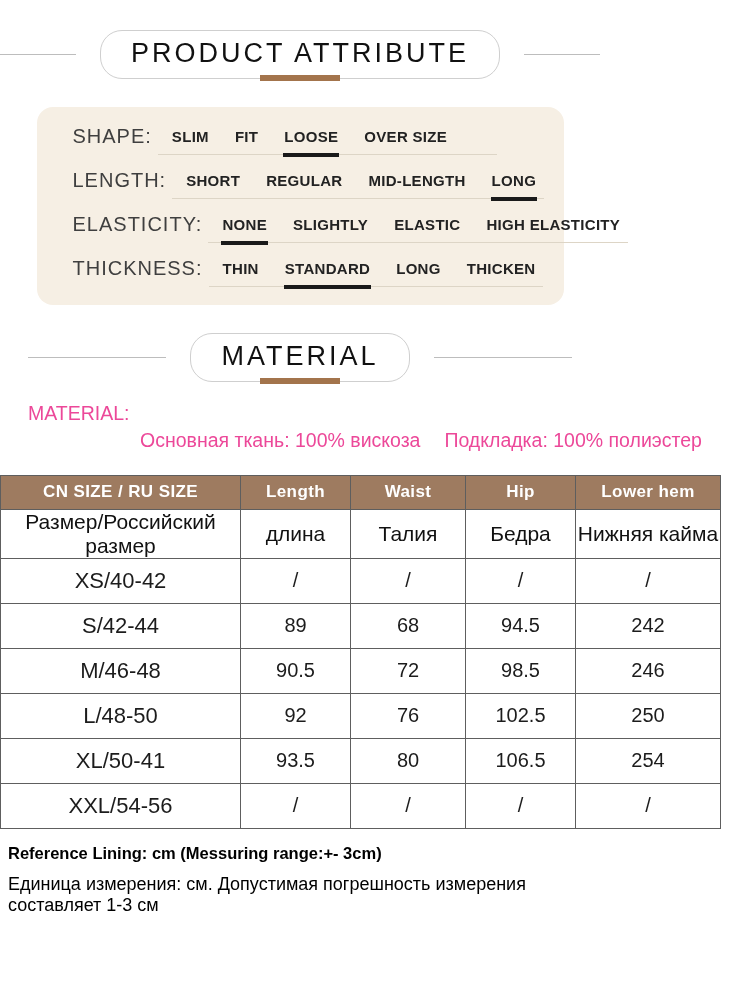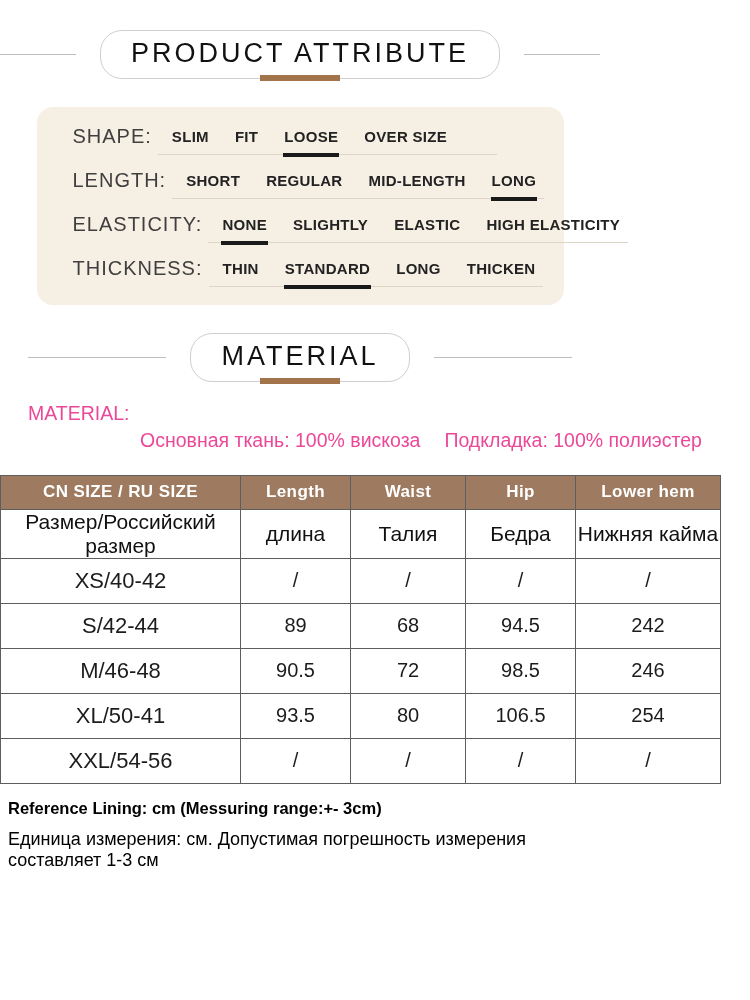--- a/index.html
+++ b/index.html
@@ -187,20 +187,27 @@
           <td>242</td>
         </tr>
         <tr class="data-row">
           <td>M/46-48</td>
           <td>90.5</td>
           <td>72</td>
           <td>98.5</td>
           <td>246</td>
         </tr>
         <tr class="data-row">
+          <td>L/48-50</td>
+          <td>92</td>
+          <td>76</td>
+          <td>102.5</td>
+          <td>250</td>
+        </tr>
+        <tr class="data-row">
           <td>XL/50-41</td>
           <td>93.5</td>
           <td>80</td>
           <td>106.5</td>
           <td>254</td>
         </tr>
         <tr class="data-row">
           <td>XXL/54-56</td>
           <td>/</td>
           <td>/</td>

